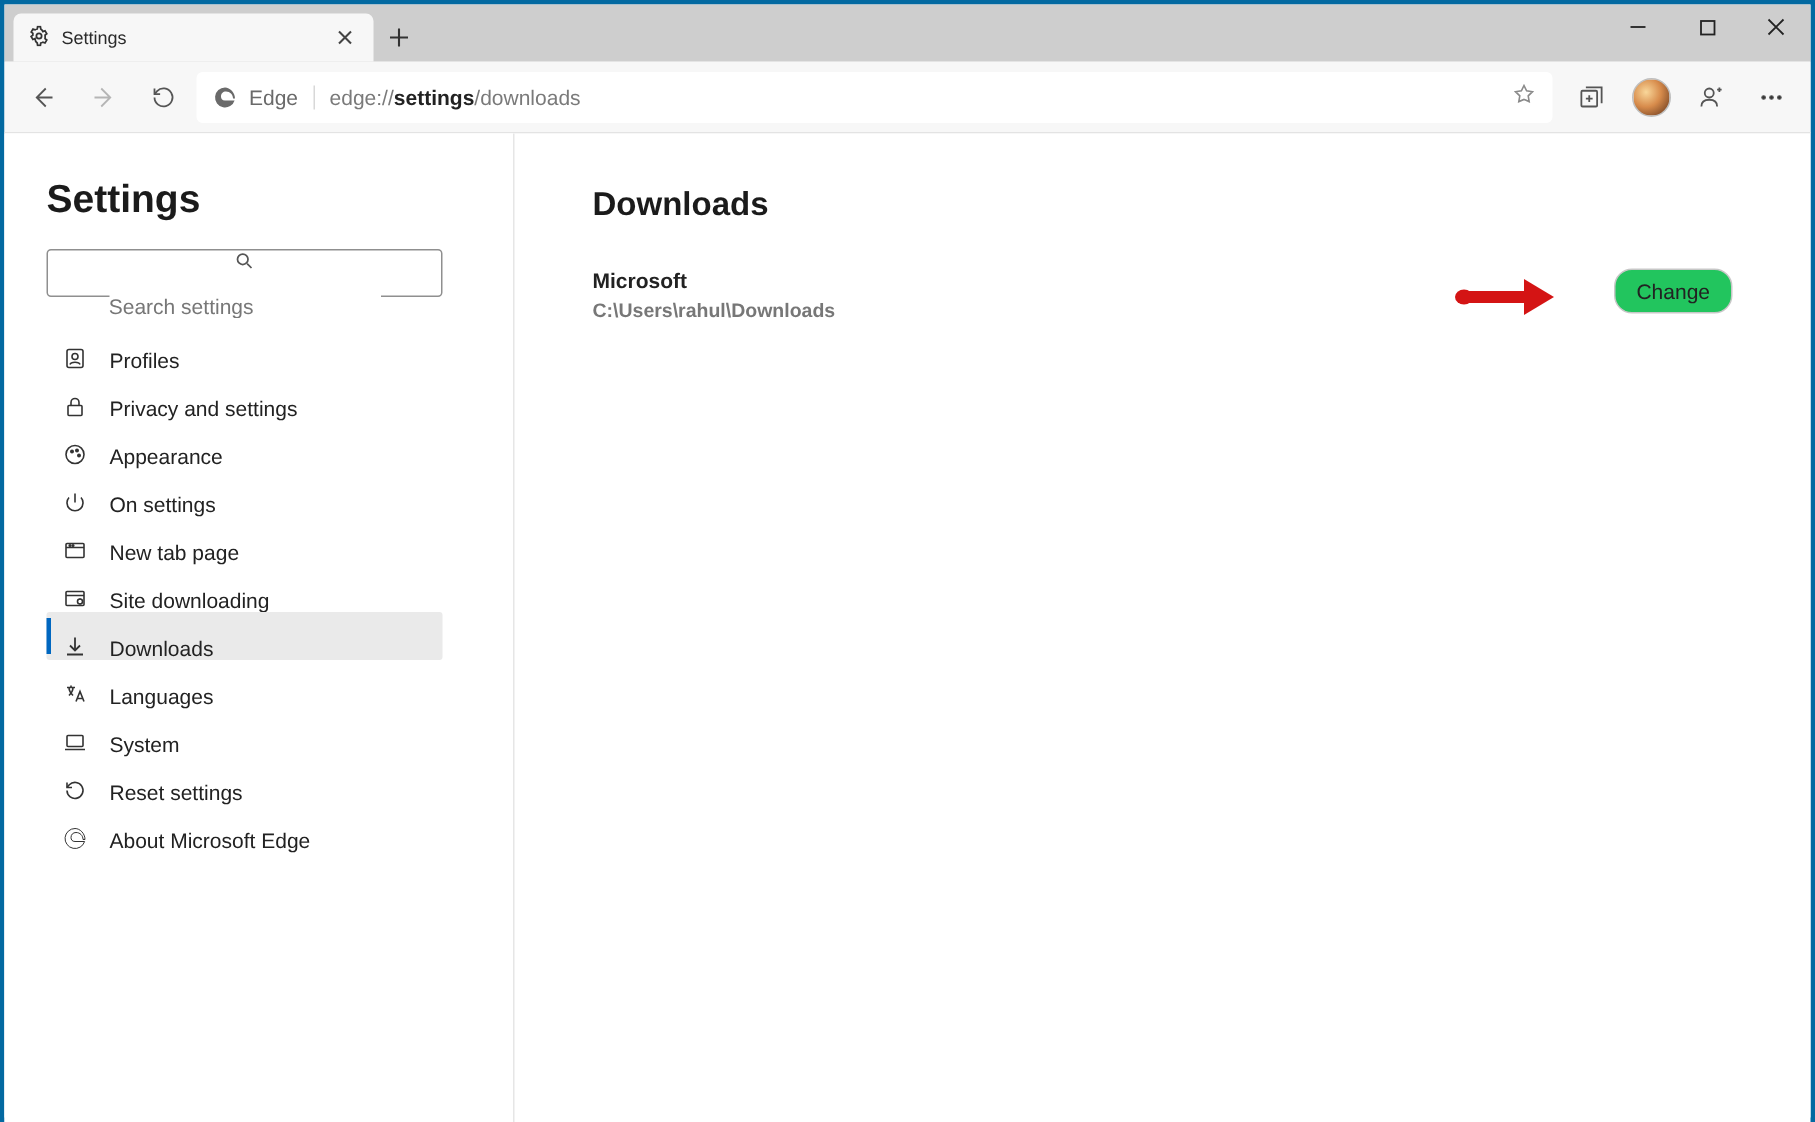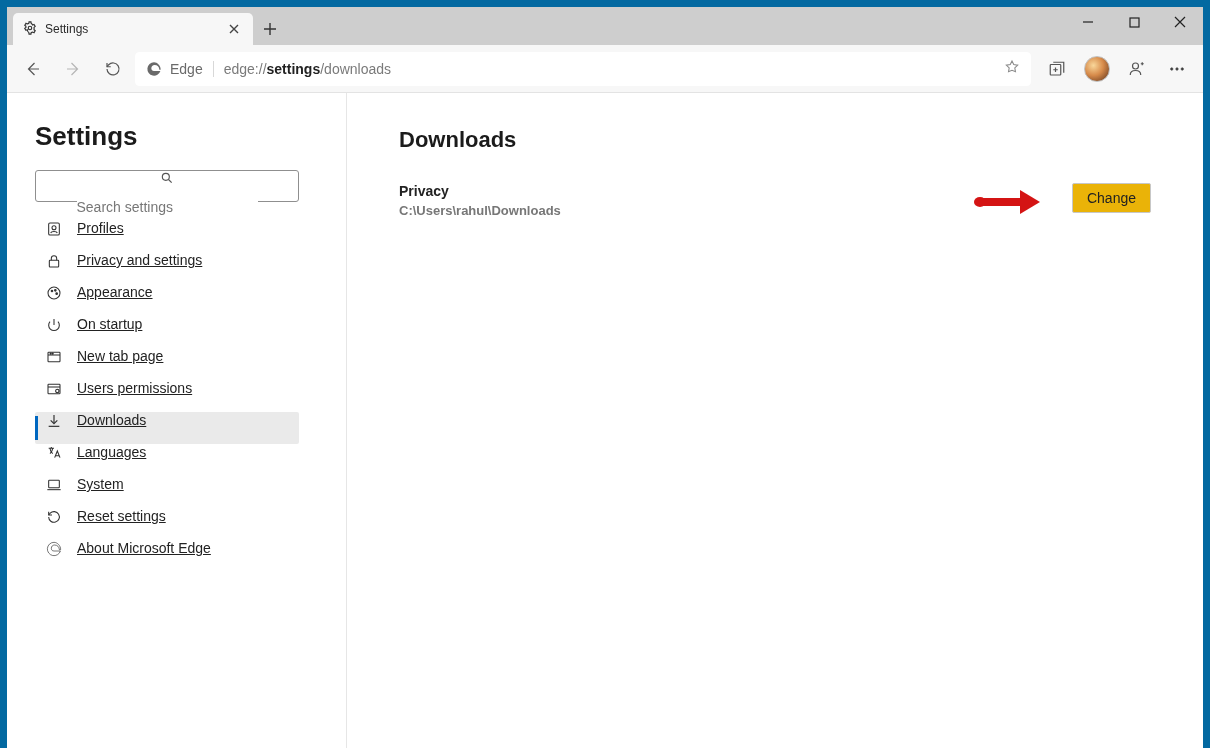--- a/index.html
+++ b/index.html
@@ -101,24 +101,23 @@
     height:32px; border:1px solid #8f8f8f; border-radius:3px;
     display:flex; align-items:center; padding:0 10px; gap:10px;
     margin-bottom:18px; width:264px;flex-direction:column;
   }
   .search-wrap input {
     border:none; outline:none; flex:1; font-size:14px; color:#333;
   }
   .search-wrap input::placeholder { color:#777; }
   .nav-list { list-style:none; width:264px; }
   .nav-item {
-    height:32px; display:flex; align-items:flex-start; gap:14px;
+    height:32px; display:flex; align-items:flex-end; gap:14px;
     padding:0 10px; font-size:14px; color:#222; border-radius:2px;
     position:relative;
-    text-decoration:underline;
   }
   .nav-item.active {
     background:#eaeaea;
   }
   .nav-item.active::before {
     content:""; position:absolute; left:0; top:4px; bottom:4px; width:3px; background:#0067c0;
   }
   .nav-item .ico { width:18px; height:18px; display:flex; align-items:center; justify-content:center; color:#333; }
   .nav-item .ico svg { stroke:#333; fill:none; }
 
@@ -129,43 +128,43 @@
     position:relative;
   }
   .content-title { font-size:22px; font-weight:600; color:#1b1b1b; margin-bottom:30px; }
   .row {
     display:flex; align-items:flex-start; justify-content:space-between;
     margin-bottom:26px;
   }
   .row .label { font-size:14px; font-weight:600; color:#222; }
   .row .sub { font-size:13px; color:#777; margin-top:4px; font-weight:700; }
   .change-btn {
-    border:1px solid #c7c7c7; background:#eab308; color:#222;
-    font-size:14px; padding:6px 14px; border-radius:2px;
+    border:1px solid #c7c7c7; background:#22c55e; color:#222;
+    font-size:14px; padding:6px 14px; border-radius:12px;
     cursor:pointer;
   }
   .toggle {
     width:38px; height:18px; border:1px solid #333; border-radius:10px;
     position:relative; background:#fff;
   }
   .toggle .knob {
     position:absolute; width:10px; height:10px; background:#222; border-radius:50%;
     top:3px; left:4px;
   }
 
   
   .arrow {
     position:absolute;
     top: 94px;
     left: 625px;
     pointer-events:none;
   }
 
   
-  .frame { border:7px solid #0369a1; width:1210px; height:748px; }
+  .frame { border:3px solid #0369a1; width:1210px; height:748px; }
 </style>
 </head>
 <body>
 
 <div class="frame">
 
   <div class="tabstrip">
     <div class="tab">
       <span class="ico">
         <svg width="14" height="14" viewBox="0 0 24 24" fill="none" stroke="#333" stroke-width="2">
@@ -311,21 +310,21 @@
             </span>
             <span>Appearance</span>
           </li>
           <li class="nav-item">
             <span class="ico">
               <svg width="16" height="16" viewBox="0 0 24 24" fill="none" stroke="#333" stroke-width="1.6">
                 <path d="M12 3v9"></path>
                 <path d="M6 7a8 8 0 1 0 12 0"></path>
               </svg>
             </span>
-            <span>On startup</span>
+            <span>On settings</span>
           </li>
           <li class="nav-item">
             <span class="ico">
               <svg width="16" height="16" viewBox="0 0 24 24" fill="none" stroke="#333" stroke-width="1.6">
                 <rect x="3" y="5" width="18" height="14" rx="1"></rect>
                 <path d="M3 9h18"></path>
                 <circle cx="7" cy="7" r="0.8" fill="#333"></circle>
                 <circle cx="10" cy="7" r="0.8" fill="#333"></circle>
               </svg>
             </span>
@@ -333,21 +332,21 @@
           </li>
           <li class="nav-item">
             <span class="ico">
               <svg width="16" height="16" viewBox="0 0 24 24" fill="none" stroke="#333" stroke-width="1.6">
                 <rect x="3" y="5" width="18" height="14" rx="1"></rect>
                 <path d="M3 9h18"></path>
                 <circle cx="17" cy="15" r="2.5"></circle>
                 <path d="M17 13v-1 M17 18v-1 M15 15h-1 M20 15h-1"></path>
               </svg>
             </span>
-            <span>Users permissions</span>
+            <span>Site downloading</span>
           </li>
           <li class="nav-item active">
             <span class="ico">
               <svg width="16" height="16" viewBox="0 0 24 24" fill="none" stroke="#333" stroke-width="1.8">
                 <path d="M12 3v12"></path>
                 <path d="M7 11l5 5 5-5"></path>
                 <path d="M4 20h16"></path>
               </svg>
             </span>
             <span>Downloads</span>
@@ -388,21 +387,21 @@
             <span>About Microsoft Edge</span>
           </li>
         </ul>
     </div>
 
     <div class="content">
       <div class="content-title">Downloads</div>
 
       <div class="row">
         <div>
-          <div class="label">Privacy</div>
+          <div class="label">Microsoft</div>
           <div class="sub">C:\Users\rahul\Downloads</div>
         </div>
         <button class="change-btn">Change</button>
       </div>
 
 
       <div class="arrow">
         <svg width="70" height="30" viewBox="0 0 70 30">
           <ellipse cx="8" cy="15" rx="6" ry="5" fill="#d41414"></ellipse>
           <rect x="8" y="11" width="42" height="8" fill="#d41414"></rect>

